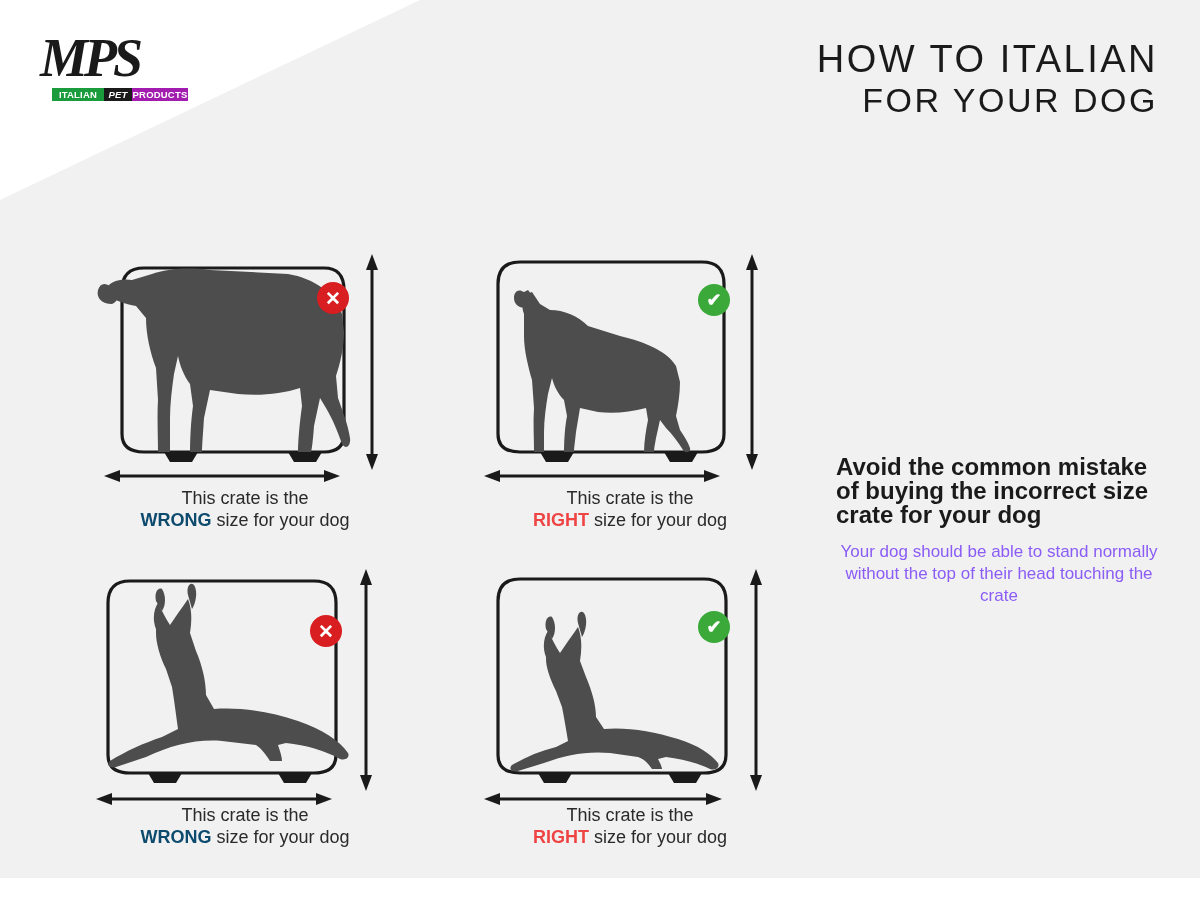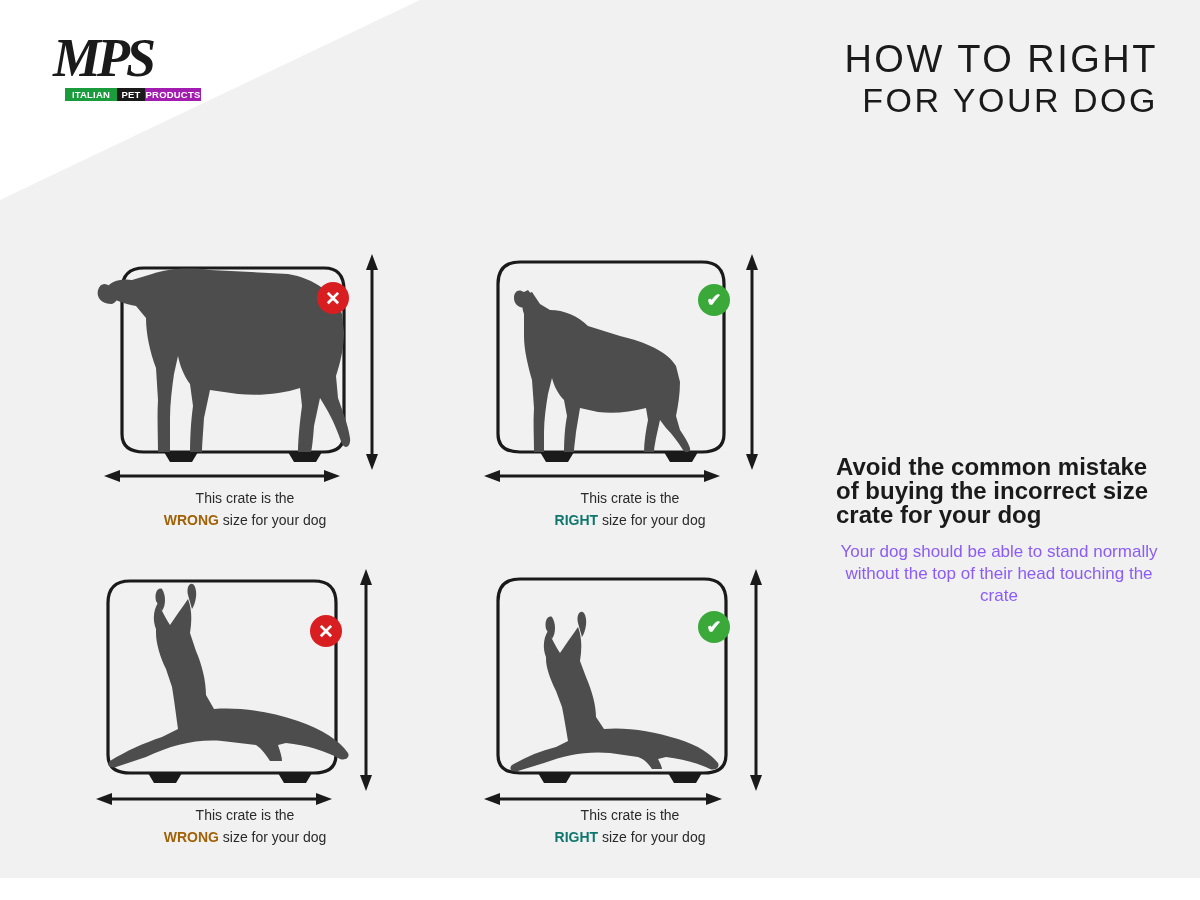--- a/index.html
+++ b/index.html
@@ -31,21 +31,21 @@
   .bg-bottom-white {
     position: absolute;
     left: 0; bottom: 0;
     width: 1200px; height: 22px;
     background: #ffffff;
   }
 
   
   .logo {
     position: absolute;
-    left: 53px;
+    left: 40px;
     top: 30px;
     width: 180px;
   }
   .logo-mark {
     font-family: "Liberation Serif", serif;
     font-size: 54px;
     font-weight: bold;
     font-style: italic;
     letter-spacing: -4px;
     color: #1a1a1a;
@@ -65,21 +65,21 @@
   .logo-tag span {
     display: inline-flex;
     align-items: center;
     justify-content: center;
     height: 13px;
     color: #ffffff;
     padding: 0 3px;
     box-sizing: border-box;
   }
   .tag-it { background: #1a9c3c; }
-  .tag-pet { background: #1a1a1a; }
+  .tag-pet { background: #1a1a1a; font-style: italic; }
   .tag-prod { background: #a21caf; }
 
   
   .heading {
     position: absolute;
     right: 42px;
     top: 38px;
     text-align: right;
     color: #1a1a1a;
   }
@@ -112,31 +112,31 @@
   #fig-2 { left: 480px; top: 248px; }
   #fig-3 { left: 92px;  top: 565px; }
   #fig-4 { left: 480px; top: 565px; }
 
   .fig svg { display: block; }
 
   .caption {
     position: absolute;
     width: 330px;
     text-align: center;
-    font-size: 14px;
+    font-size: 18px;
     color: #2a2a2a;
     line-height: 22px;
   }
   #cap-1 { left: 80px;  top: 487px; }
   #cap-2 { left: 465px; top: 487px; }
   #cap-3 { left: 80px;  top: 804px; }
   #cap-4 { left: 465px; top: 804px; }
   .caption .verdict { font-weight: bold; }
-  .wrong { color: #a16207; }
-  .right { color: #0f766e; }
+  .wrong { color: #0c4a6e; }
+  .right { color: #ef4444; }
 
   
   .side-text {
     position: absolute;
     left: 836px;
     top: 455px;
     width: 326px;
     color: #1a1a1a;
   }
   .side-text .st-title {
@@ -178,21 +178,21 @@
 <div class="logo">
   <div class="logo-mark">MPS</div>
   <div class="logo-tag">
     <span class="tag-it" style="width:52px">ITALIAN</span>
     <span class="tag-pet" style="width:28px">PET</span>
     <span class="tag-prod" style="width:56px">PRODUCTS</span>
   </div>
 </div>
 
 <div class="heading">
-  <div class="l1">HOW TO RIGHT</div>
+  <div class="l1">HOW TO ITALIAN</div>
   <div class="l3">FOR YOUR DOG</div>
 </div>
 
 <div class="fig" id="fig-1">
   <svg width="300" height="280" viewBox="0 0 300 280">
 
     <path d="M30,42 Q30,20 52,20 L232,20 Q252,20 252,42 L252,186 Q252,204 232,204 L52,204 Q30,204 30,186 Z" fill="none" stroke="#1a1a1a" stroke-width="3.2"></path>
 
     <path d="M72,204 l6,10 h22 l6,-10 z" fill="#1a1a1a"></path>
     <path d="M196,204 l6,10 h22 l6,-10 z" fill="#1a1a1a"></path>

